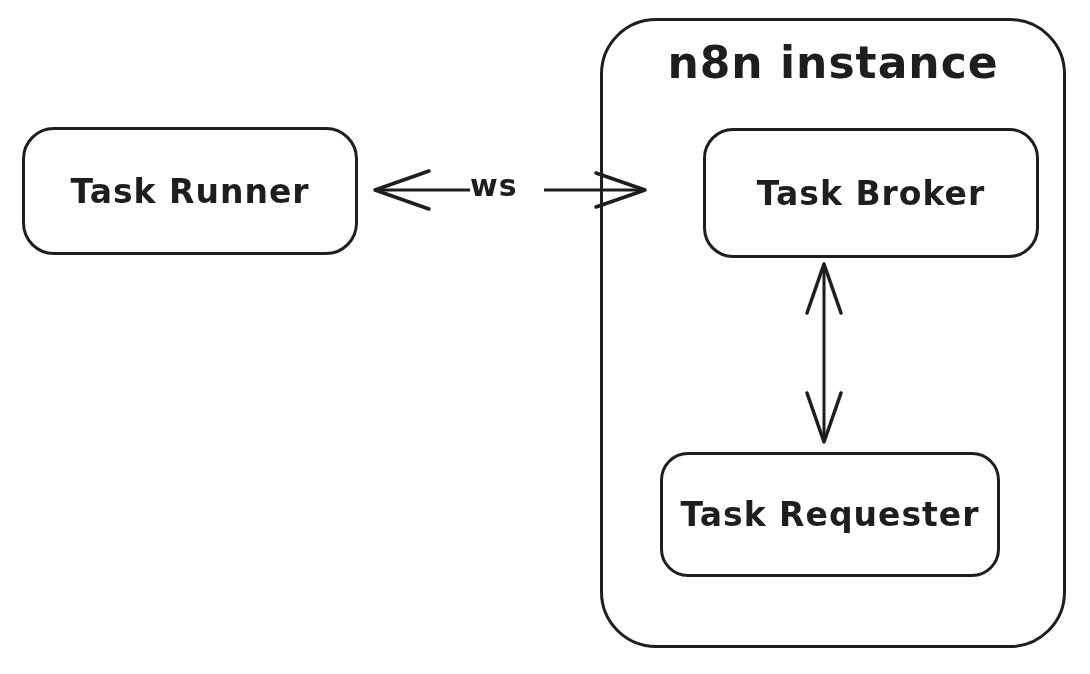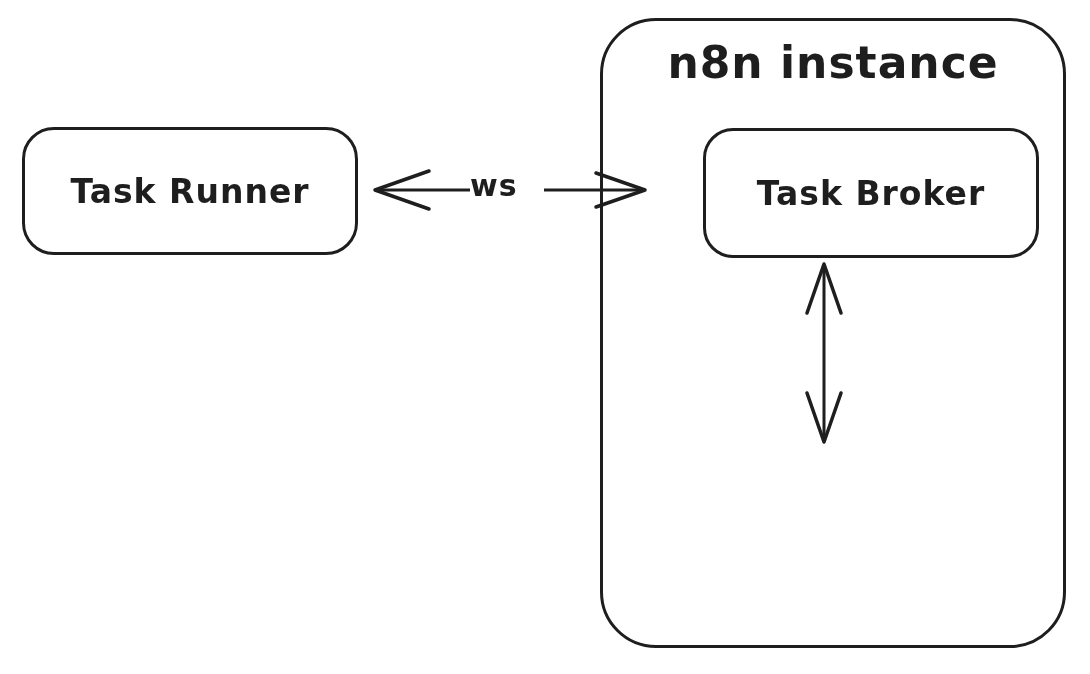--- a/index.html
+++ b/index.html
@@ -111,20 +111,23 @@
   </div>
 
   <div class="group-n8n">
     <div class="group-title">n8n instance</div>
   </div>
 
   <div class="node node-task-broker">
     <span>Task Broker</span>
   </div>
 
+  <div class="node node-task-requester">
+    <span>Task Requester</span>
+  </div>
 
   <svg class="arrow-svg arrow-ws" viewBox="0 0 290 50" aria-hidden="true">
     <path class="arrow-stroke" d="M 12 25 L 278 25"></path>
     <polyline class="arrow-stroke arrow-head" points="64,6 10,25 64,44"></polyline>
     <polyline class="arrow-stroke arrow-head" points="231,8 280,25 231,42"></polyline>
   </svg>
 
   <span class="edge-label">ws</span>
 
   <svg class="arrow-svg arrow-vert" viewBox="0 0 48 194" aria-hidden="true">

